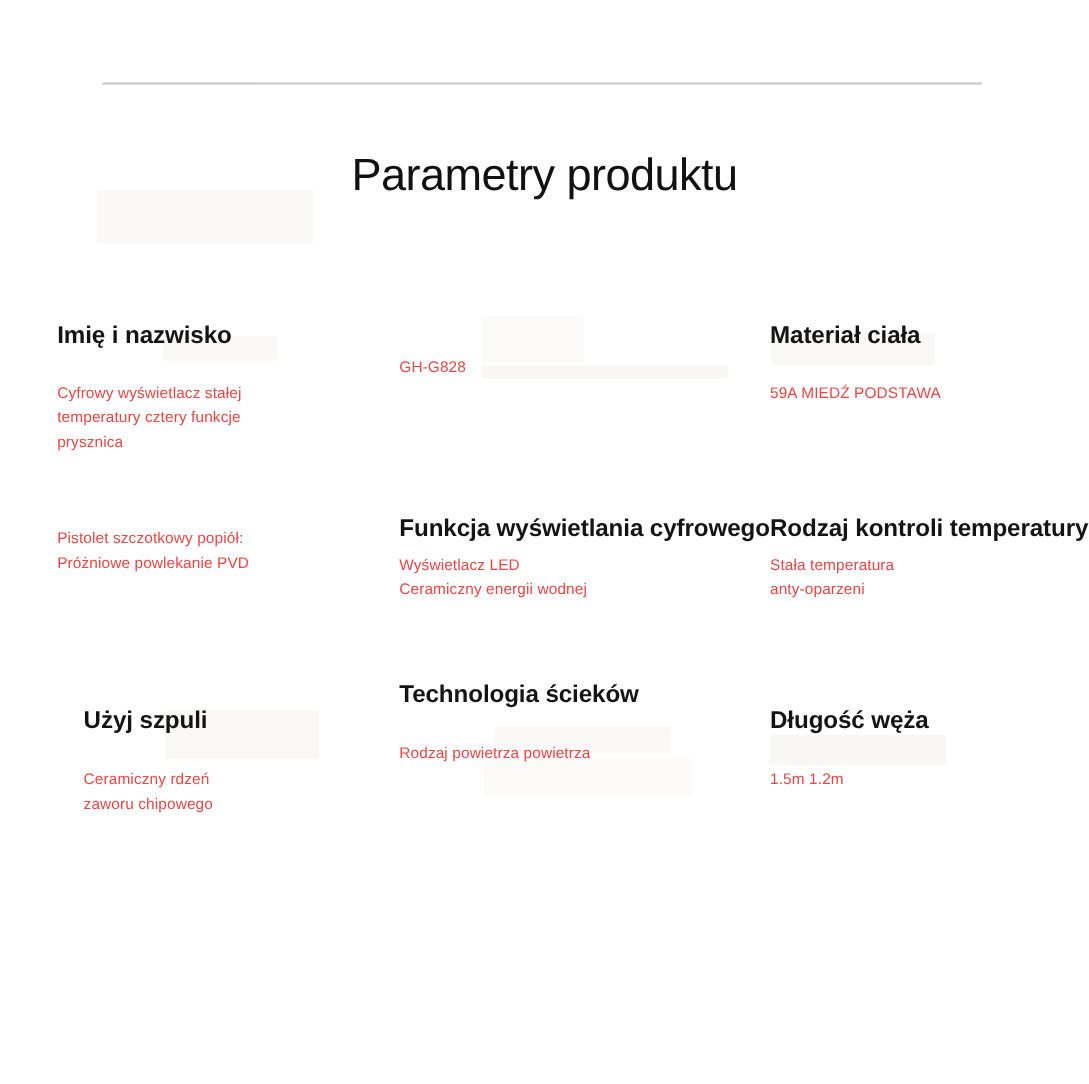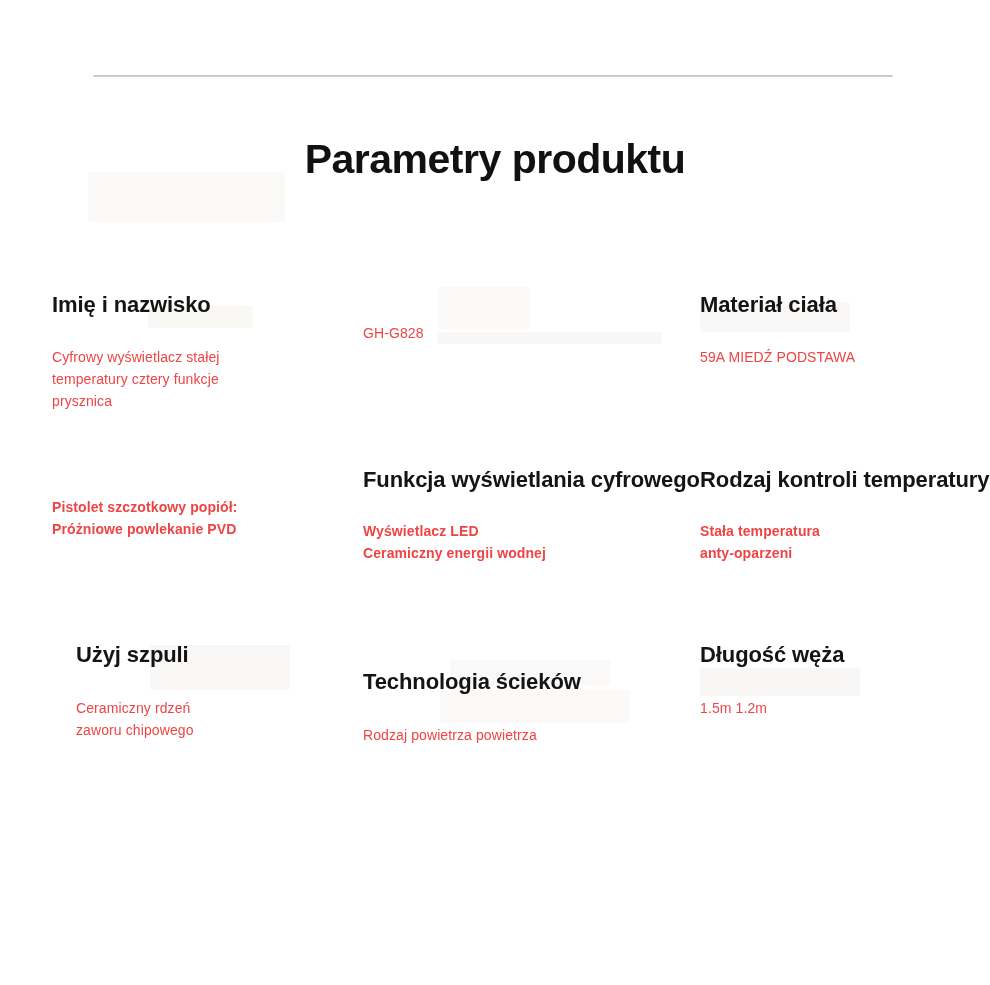--- a/index.html
+++ b/index.html
@@ -24,21 +24,21 @@
     background: linear-gradient(to bottom, #c2c2c2, #d6d6d6);
     border-radius: 1px;
   }
   .page-title {
     position: absolute;
     left: 0;
     top: 108px;
     width: 990px;
     text-align: center;
     font-size: 41px;
-    font-weight: 700;
+    font-weight: 400;
     letter-spacing: -0.5px;
     color: #111111;
     line-height: 48px;
   }
   .ghost {
     position: absolute;
     border-radius: 3px;
     pointer-events: none;
   }
   .cell {
@@ -55,21 +55,21 @@
   }
   .spec-value {
     font-size: 14px;
     font-weight: 400;
     color: #ef4444;
     line-height: 22px;
     letter-spacing: 0.1px;
     white-space: pre-line;
   }
   .row1 .spec-value { margin-top: 29px; }
-  .row2 .spec-value { margin-top: 28px; font-weight: bold; }
+  .row2 .spec-value { margin-top: 10px; }
   .row3 .spec-value { margin-top: 30px; }
 </style>
 </head>
 <body>
 
 <div class="divider"></div>
 
 <h1 class="page-title">Parametry produktu</h1>
 
 <div class="ghost" style="left:88px;  top:172px; width:197px; height:50px; background:#faf9f7;"></div>
@@ -109,20 +109,20 @@
   <div class="spec-label">Rodzaj kontroli temperatury</div>
   <div class="spec-value">Stała temperatura
 anty-oparzeni</div>
 </div>
 
 <div class="cell row3" style="left:52px; top:643px;margin-left:24px;">
   <div class="spec-label">Użyj szpuli</div>
   <div class="spec-value">Ceramiczny rdzeń
 zaworu chipowego</div>
 </div>
-<div class="cell row3" style="left:363px; top:670px;">
+<div class="cell row3" style="left:363px; top:619px;">
   <div class="spec-label">Technologia ścieków</div>
   <div class="spec-value">Rodzaj powietrza powietrza</div>
 </div>
 <div class="cell row3" style="left:700px; top:643px;">
   <div class="spec-label">Długość węża</div>
   <div class="spec-value">1.5m 1.2m</div>
 </div>
 
 </body></html>

